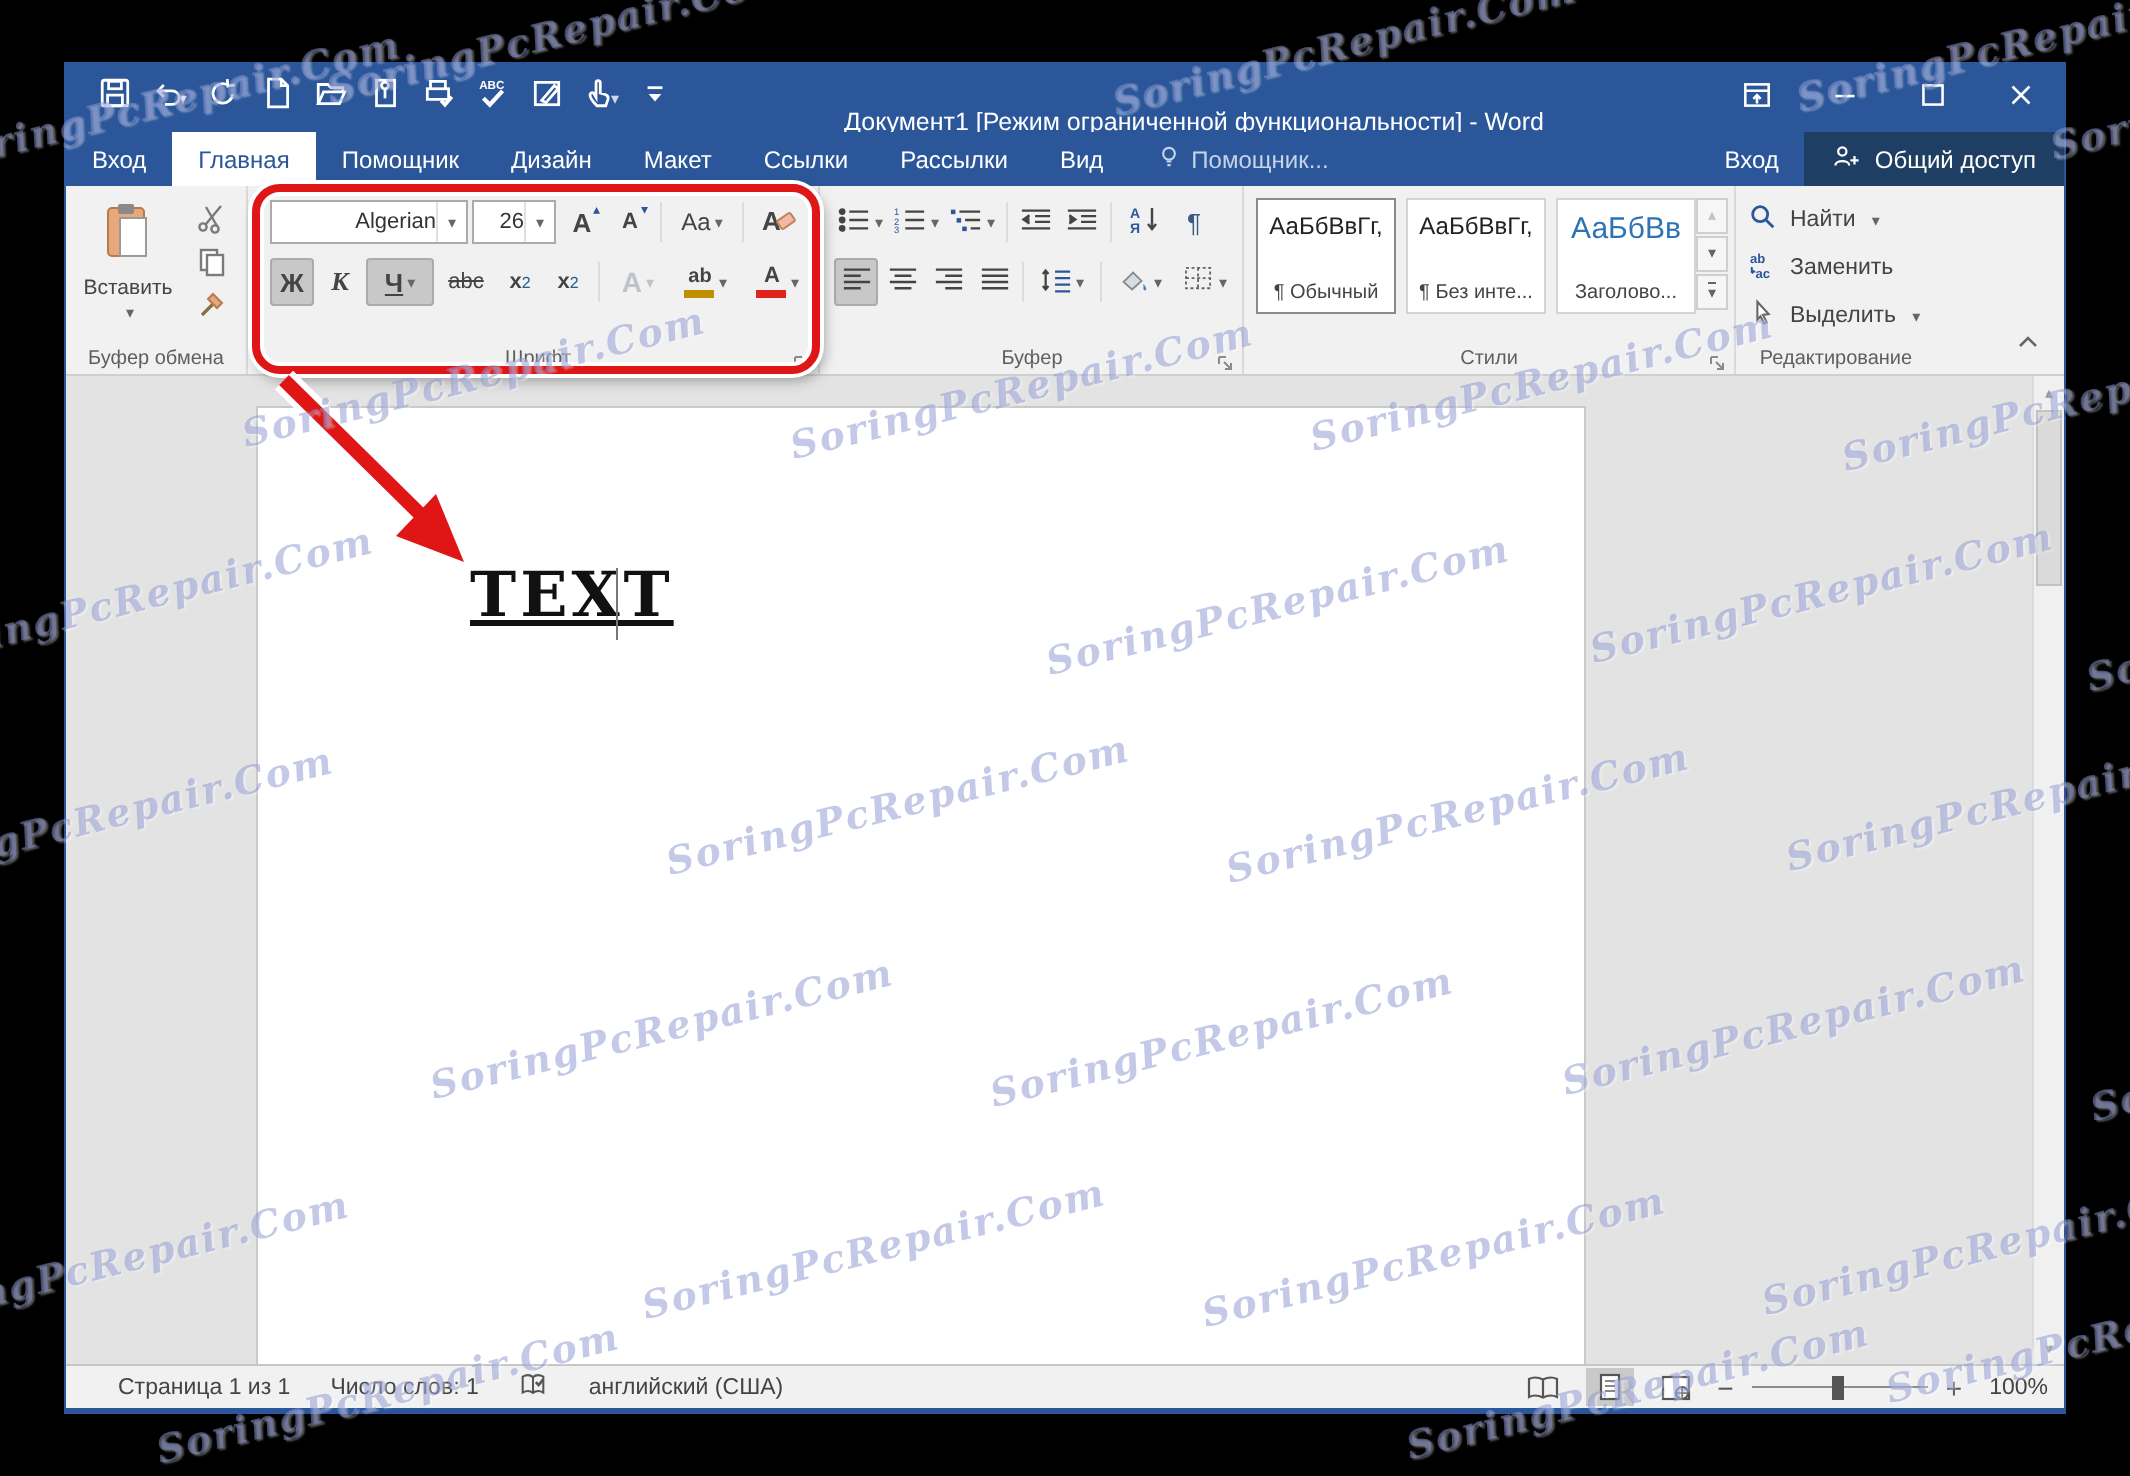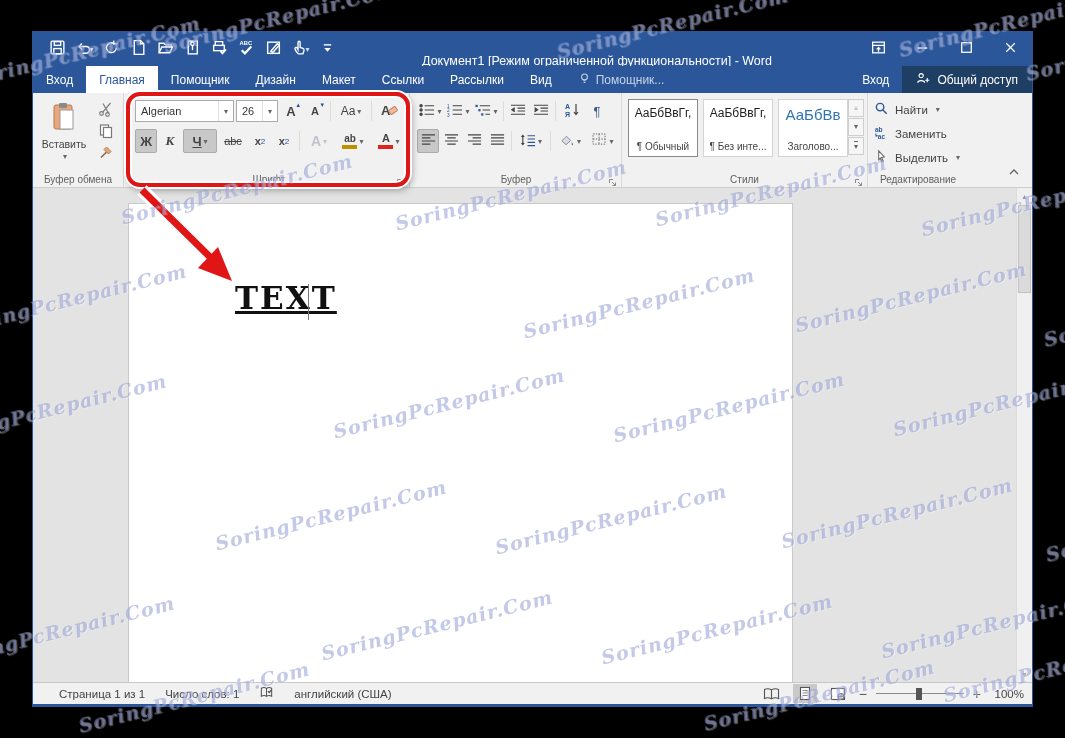--- a/index.html
+++ b/index.html
@@ -27,21 +27,21 @@
   .rgroup{position:absolute;top:0;height:94px;border-right:1px solid #d9d9d9;}
   .glabel{position:absolute;bottom:2px;left:0;right:0;text-align:center;font-size:10px;color:#5e5e5e;}
   .launcher{position:absolute;right:3px;bottom:3px;width:10px;height:10px;}
   .launcher svg{stroke:#8a8a8a;fill:none;stroke-width:1;}
   .rrow{position:absolute;left:6px;display:flex;align-items:center;gap:2px;}
   .r1{top:6px;} .r2{top:36px;}
   .bb{min-width:22px;height:24px;display:inline-flex;align-items:center;justify-content:center;border:1px solid transparent;border-radius:2px;color:#444;font-size:12px;}
   .bb.toggled{background:#c8c8c8;border-color:#ababab;}
   .vdiv{width:1px;height:20px;background:#dcdcdc;margin:0 2px;}
   .cmb{height:22px;background:#fff;border:1px solid #ababab;display:flex;align-items:center;}
-  .cmb .val{flex:1;font-size:11px;color:#333;padding-left:5px;white-space:nowrap;overflow:hidden;}
+  .cmb .val{flex:1;font-size:11px;color:#333;padding-left:5px;white-space:nowrap;overflow:hidden;text-align:right;}
   .cmb .car{width:15px;align-self:stretch;display:flex;align-items:center;justify-content:center;border-left:1px solid #e0e0e0;color:#666;font-size:8px;}
   .dcar{font-size:8px;color:#666;margin-left:2px;}
   .blue{color:#2b579a;}
   .paste{position:absolute;left:6px;top:5px;width:50px;height:66px;display:flex;flex-direction:column;align-items:center;justify-content:center;gap:2px;border:1px solid transparent;border-radius:2px;}
   .paste .plabel{font-size:10.5px;color:#444;}
   .smallico{position:absolute;left:62px;width:22px;height:20px;display:flex;align-items:center;justify-content:center;}
   .stylecard{width:70px;height:58px;background:#fff;border:1px solid #d4d4d4;display:flex;flex-direction:column;align-items:center;justify-content:space-between;padding:6px 2px 4px;}
   .stylecard.sel{border-color:#8a8a8a;box-shadow:inset 0 0 0 1px #fff;}
   .stylecard .samp{font-size:12px;color:#222;white-space:nowrap;}
   .stylecard .sname{font-size:10px;color:#444;white-space:nowrap;}

